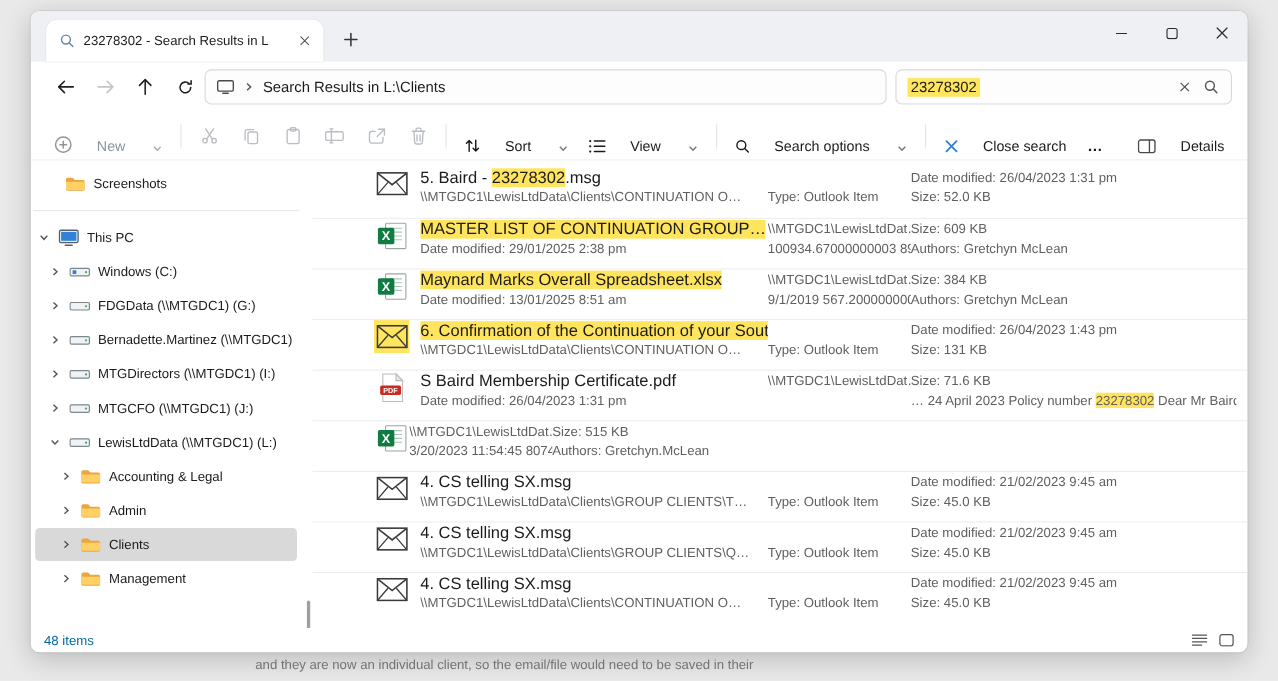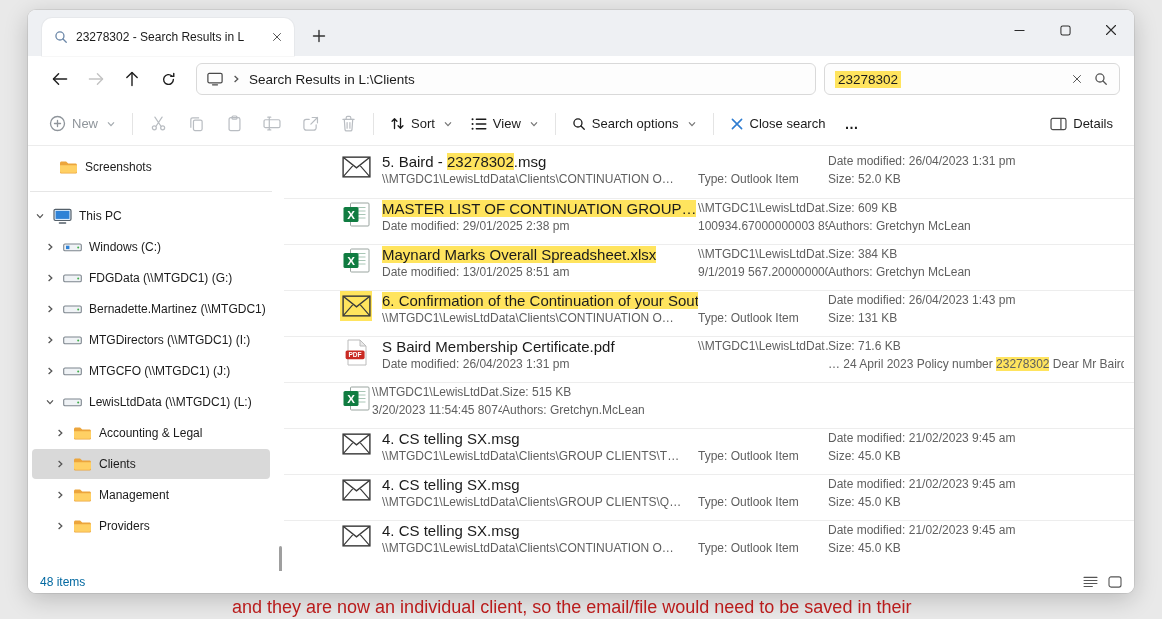--- a/index.html
+++ b/index.html
@@ -16,32 +16,32 @@
   .tab-icon{display:flex;color:#6b87a8}
   .tab-title{flex:1;white-space:nowrap;overflow:hidden}
   .tab-close{width:18px;height:18px;border-radius:4px;display:flex;align-items:center;justify-content:center;color:#555}
   .newtab{position:absolute;left:278px;bottom:7px;width:26px;height:26px;border-radius:4px;display:flex;align-items:center;justify-content:center;color:#333}
   .win-controls{position:absolute;right:0;top:0;height:40px;display:flex}
   .win-btn{width:46px;display:flex;align-items:center;justify-content:center;color:#2b2b2b}
 
   .navbar{height:46px;flex:none;display:flex;align-items:center;padding:0 14px;background:#fff}
   .nav-btn{width:36px;height:30px;border-radius:5px;display:flex;align-items:center;justify-content:center;color:#1f1f1f;flex:none}
   .nav-btn.disabled{color:#c3c3c3}
-  .addressbar{margin-left:10px;width:620px;height:32px;border:1px solid #d9d9d9;border-radius:6px;background:#fdfdfd;
+  .addressbar{width:620px;height:32px;border:1px solid #d9d9d9;border-radius:6px;background:#fdfdfd;
     display:flex;align-items:center;gap:8px;padding:0 10px;font-size:13.5px;color:var(--txt);white-space:nowrap;overflow:hidden}
   .addr-icon{display:flex;color:#4a4a4a}
   .addr-chev{display:flex;color:#555}
   .searchbox{margin-left:8px;flex:1;height:32px;border:1px solid #d9d9d9;border-radius:6px;background:#fdfdfd;
     display:flex;align-items:center;padding:0 6px 0 10px;font-size:13.5px;color:var(--txt)}
   .search-query{background:var(--hl);padding:1px 3px}
   .search-clear{margin-left:auto;width:24px;height:24px;display:flex;align-items:center;justify-content:center;color:#555}
   .search-mag{width:24px;height:24px;display:flex;align-items:center;justify-content:center;color:#555}
 
   .toolbar{height:44px;flex:none;display:flex;align-items:center;padding:0 12px;background:#fff;border-bottom:1px solid #ececec;font-size:13px;color:var(--txt)}
-  .tb-btn{display:flex;align-items:center;gap:6px;height:32px;padding:0 9px;border-radius:5px;white-space:nowrap}
+  .tb-btn{display:flex;align-items:flex-end;gap:22px;height:32px;padding:0 9px;border-radius:5px;white-space:nowrap}
   .tb-btn span[data-icon]{display:flex}
   .tb-btn .chev{display:flex;color:#777;margin-left:2px}
   .tb-btn.muted{color:#8f959b}
   .tb-btn.muted .chev{color:#a5abb0}
   .tb-iconbtn{width:36px;height:32px;display:flex;align-items:center;justify-content:center;color:var(--muted);border-radius:5px}
   .tb-sep{width:1px;height:22px;background:#e4e4e4;margin:0 7px;flex:none}
   .tb-x{color:var(--accent);display:flex}
   .tb-more{font-size:14px;font-weight:bold;letter-spacing:1px;padding:0 10px}
   .tb-details{margin-left:auto}
   .tb-details .dicon{display:flex;color:#4a4a4a}
@@ -74,21 +74,21 @@
   .cl1{height:19px;line-height:19px;white-space:nowrap;overflow:hidden}
   .cl2{height:17px;line-height:17px;white-space:nowrap;overflow:hidden;font-size:12px;color:var(--sub)}
   .cl1.name{font-size:15px;color:var(--txt)}
   .cl1.sm{font-size:12px;color:var(--sub)}
   .hl{background:var(--hl)}
 
   .statusbar{height:22px;flex:none;display:flex;align-items:center;padding:0 12px;font-size:12px;color:#0369a1;background:#fff}
   .status-right{margin-left:auto;display:flex;gap:10px;align-items:center;color:#555}
   .status-right span{display:flex}
 
-  .bg-text{position:absolute;left:232px;top:597px;font-size:18px;color:#b91c1c;white-space:nowrap}
+  .bg-text{position:absolute;left:232px;top:597px;font-size:12px;color:#737373;white-space:nowrap}
 </style>
 </head>
 <body>
 
 <div class="window">
 
   <div class="titlebar">
     <div class="tab">
       <span class="tab-icon" data-icon="search-small-icon">
           <svg width="14" height="14" viewBox="0 0 16 16" fill="none" stroke="currentColor" stroke-width="1.5" stroke-linecap="round">
@@ -426,61 +426,61 @@
               </svg>
             </span>
             <span class="s-icon">
               <svg width="19" height="15" viewBox="0 0 19 15">
                 <path d="M1 3.1c0-.9.7-1.6 1.6-1.6h4.5l2.1 2.1h7.2c.9 0 1.6.7 1.6 1.6v6.7c0 .9-.7 1.6-1.6 1.6H2.6c-.9 0-1.6-.7-1.6-1.6z" fill="#eca53c"></path>
                 <path d="M1 5.3h17v5.8c0 .9-.7 1.6-1.6 1.6H2.6c-.9 0-1.6-.7-1.6-1.6z" fill="#ffd064"></path>
               </svg>
             </span>
             <span class="s-label">Accounting &amp; Legal</span>
           </div>
-          <div class="side-item lv-2 selected">
+          <div class="side-item lv-2">
             <span class="chev">
               <svg width="10" height="10" viewBox="0 0 10 10" fill="none" stroke="currentColor" stroke-width="1.3">
                 <path d="M3.6 2L6.8 5L3.6 8"></path>
               </svg>
             </span>
             <span class="s-icon">
               <svg width="19" height="15" viewBox="0 0 19 15">
                 <path d="M1 3.1c0-.9.7-1.6 1.6-1.6h4.5l2.1 2.1h7.2c.9 0 1.6.7 1.6 1.6v6.7c0 .9-.7 1.6-1.6 1.6H2.6c-.9 0-1.6-.7-1.6-1.6z" fill="#eca53c"></path>
                 <path d="M1 5.3h17v5.8c0 .9-.7 1.6-1.6 1.6H2.6c-.9 0-1.6-.7-1.6-1.6z" fill="#ffd064"></path>
               </svg>
             </span>
-            <span class="s-label">Clients</span>
-          </div>
-          <div class="side-item lv-2">
+            <span class="s-label">Admin</span>
+          </div>
+          <div class="side-item lv-2 selected">
             <span class="chev">
               <svg width="10" height="10" viewBox="0 0 10 10" fill="none" stroke="currentColor" stroke-width="1.3">
                 <path d="M3.6 2L6.8 5L3.6 8"></path>
               </svg>
             </span>
             <span class="s-icon">
               <svg width="19" height="15" viewBox="0 0 19 15">
                 <path d="M1 3.1c0-.9.7-1.6 1.6-1.6h4.5l2.1 2.1h7.2c.9 0 1.6.7 1.6 1.6v6.7c0 .9-.7 1.6-1.6 1.6H2.6c-.9 0-1.6-.7-1.6-1.6z" fill="#eca53c"></path>
                 <path d="M1 5.3h17v5.8c0 .9-.7 1.6-1.6 1.6H2.6c-.9 0-1.6-.7-1.6-1.6z" fill="#ffd064"></path>
               </svg>
             </span>
-            <span class="s-label">Management</span>
+            <span class="s-label">Clients</span>
           </div>
           <div class="side-item lv-2">
             <span class="chev">
               <svg width="10" height="10" viewBox="0 0 10 10" fill="none" stroke="currentColor" stroke-width="1.3">
                 <path d="M3.6 2L6.8 5L3.6 8"></path>
               </svg>
             </span>
             <span class="s-icon">
               <svg width="19" height="15" viewBox="0 0 19 15">
                 <path d="M1 3.1c0-.9.7-1.6 1.6-1.6h4.5l2.1 2.1h7.2c.9 0 1.6.7 1.6 1.6v6.7c0 .9-.7 1.6-1.6 1.6H2.6c-.9 0-1.6-.7-1.6-1.6z" fill="#eca53c"></path>
                 <path d="M1 5.3h17v5.8c0 .9-.7 1.6-1.6 1.6H2.6c-.9 0-1.6-.7-1.6-1.6z" fill="#ffd064"></path>
               </svg>
             </span>
-            <span class="s-label">Providers</span>
+            <span class="s-label">Management</span>
           </div>
         </div>
       <div class="side-scrollbar"></div>
     </aside>
     <section class="filelist">
         <div class="row">
           <div class="r-icon">
             <svg width="29" height="22" viewBox="0 0 30 23" fill="none" stroke="currentColor" stroke-width="1.5">
               <rect x="1" y="1.2" width="28" height="20.6"></rect>
               <path d="M1.4 1.6L15 12.4L28.6 1.6"></path>

